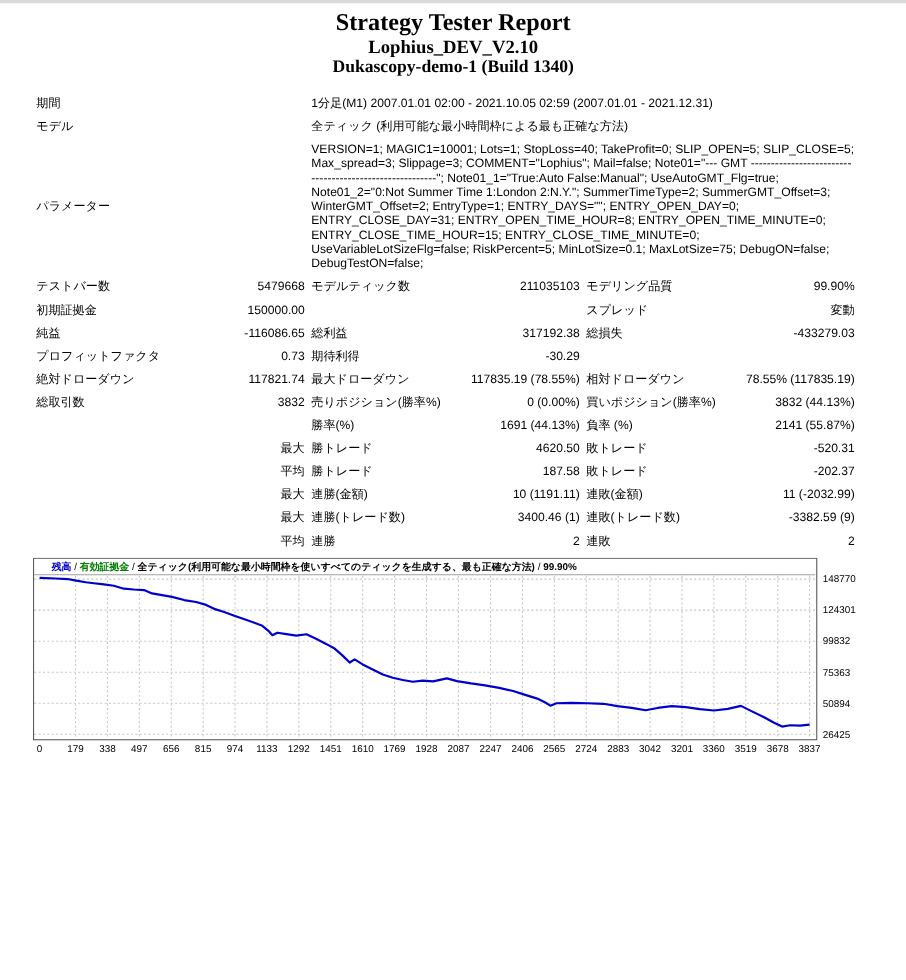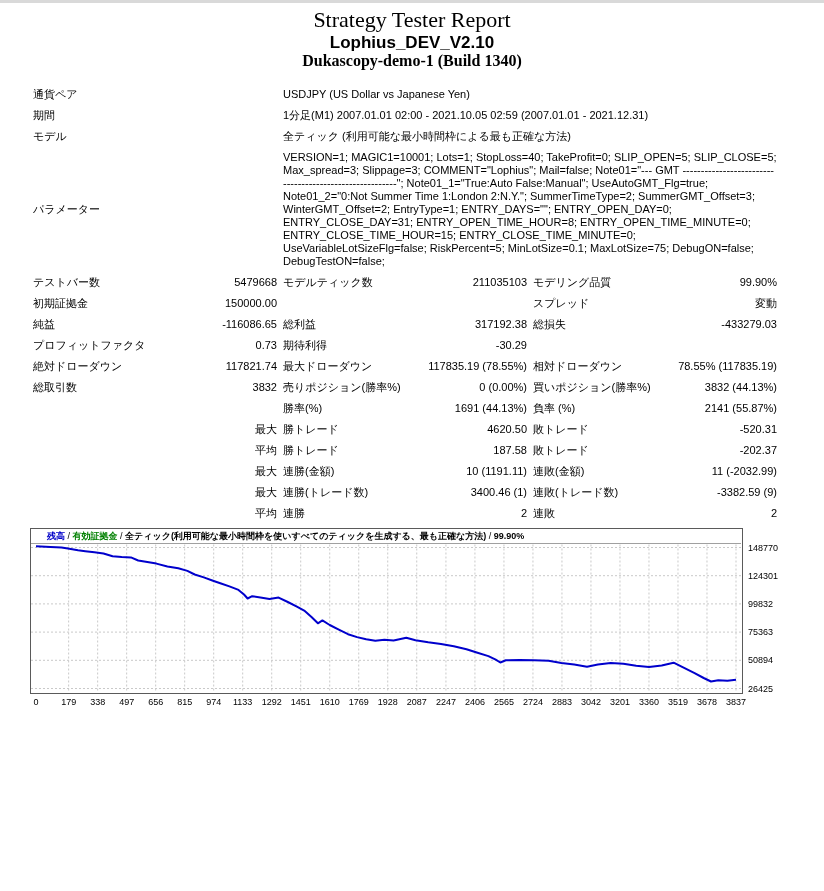--- a/index.html
+++ b/index.html
@@ -1,20 +1,20 @@
 <!DOCTYPE html>
 <html><head>
 <meta charset="utf-8">
 <style>
   html,body{margin:0;padding:0;background:#ffffff;}
   body{width:824px;height:891px;overflow:hidden;font-family:"Liberation Sans",sans-serif;color:#000;position:relative;}
   .top-strip{position:absolute;top:0;left:0;width:824px;height:3px;background:#d9d9d9;}
   .titles{padding-top:7px;text-align:center;}
-  .title-main{font-family:"Liberation Serif",serif;font-size:22px;font-weight:normal;margin:0;line-height:26px;}
-  .title-sub{font-family:Liberation Sans, sans-serif;font-size:17px;font-weight:bold;margin:0;line-height:20px;}
+  .title-main{font-family:"Liberation Serif",serif;font-size:22px;font-weight:bold;margin:0;line-height:26px;}
+  .title-sub{font-family:Liberation Serif, serif;font-size:17px;font-weight:bold;margin:0;line-height:20px;}
   .title-build{font-family:"Liberation Serif",serif;font-size:16px;font-weight:bold;margin:0;line-height:15px;}
   table.report{border-collapse:collapse;margin:16px 0 0 30px;width:750px;table-layout:fixed;font-size:11px;}
   table.report td{padding:4px 3px;line-height:13px;vertical-align:middle;overflow:hidden;}
   td.c1{width:28px;word-break:break-all;}
   td.c2{width:52px;text-align:right;}
   td.c3{width:210px;}
   td.c4{width:112px;text-align:right;}
   td.c5{width:218px;}
   td.c6{text-align:right;}
   td.info-label{word-break:keep-all;}
@@ -29,24 +29,20 @@
 <div class="top-strip"></div>
 
 <div class="titles">
   <div class="title-main">Strategy Tester Report</div>
   <div class="title-sub">Lophius_DEV_V2.10</div>
   <div class="title-build">Dukascopy-demo-1 (Build 1340)</div>
 </div>
 
 <table class="report">
   <tbody>
-      <tr>
-        <td colspan="2" class="info-label">通貨ペア</td>
-        <td colspan="4" class="">USDJPY (US Dollar vs Japanese Yen)</td>
-      </tr>
       <tr>
         <td colspan="2" class="info-label">期間</td>
         <td colspan="4" class="">1分足(M1) 2007.01.01 02:00 - 2021.10.05 02:59 (2007.01.01 - 2021.12.31)</td>
       </tr>
       <tr>
         <td colspan="2" class="info-label">モデル</td>
         <td colspan="4" class="">全ティック (利用可能な最小時間枠による最も正確な方法)</td>
       </tr>
       <tr>
         <td colspan="2" class="info-label param-label">パラメーター</td>

